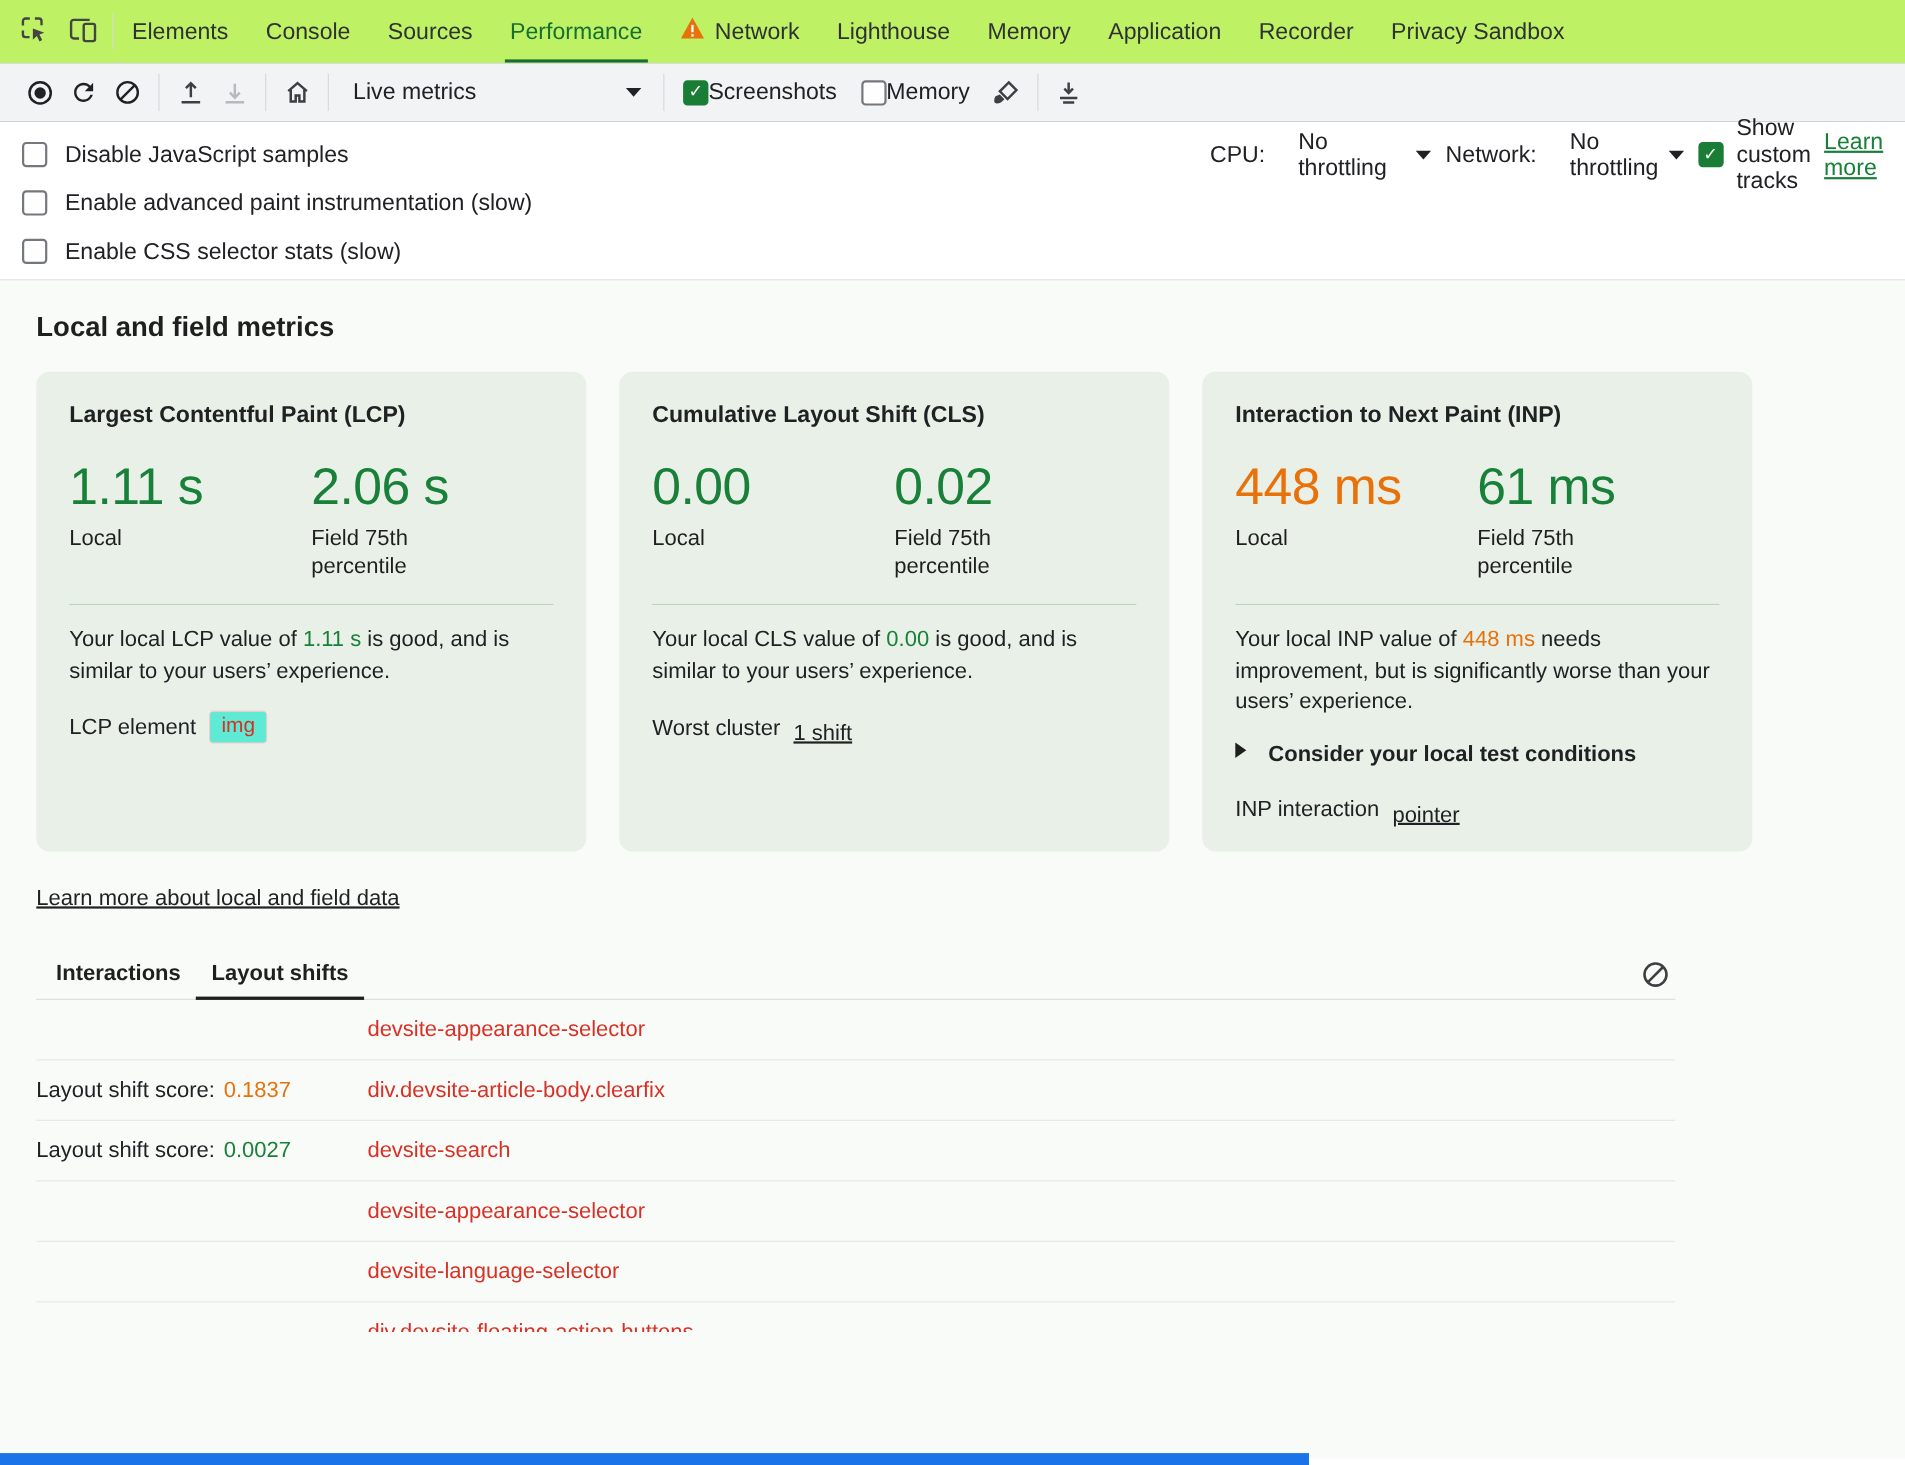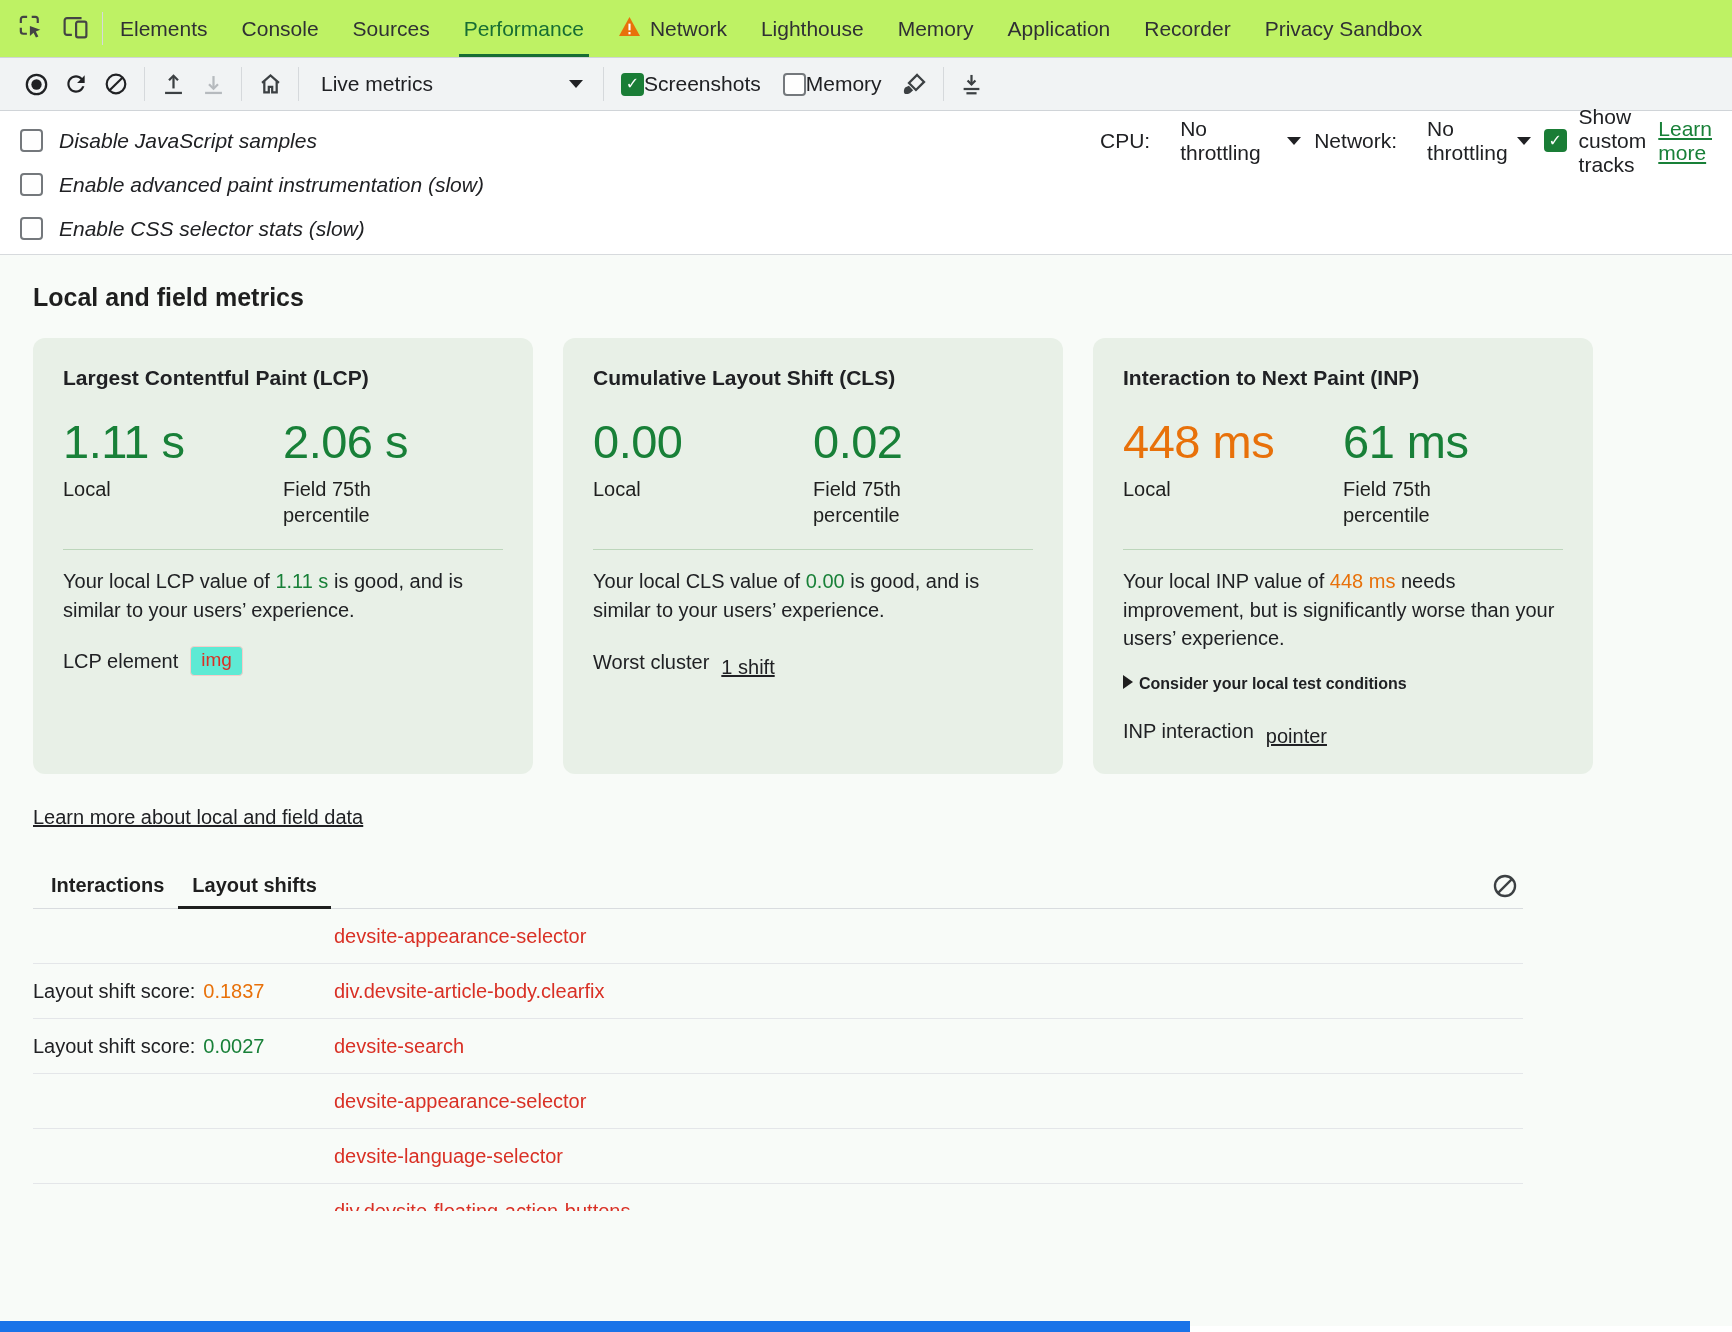--- a/index.html
+++ b/index.html
@@ -28,21 +28,21 @@
   .caret { width:0; height:0; border-left:7px solid transparent; border-right:7px solid transparent; border-top:8px solid #202124; }
   .cb-row { display:flex; align-items:center; padding:0 13px 0 9px; font-size:21px; }
 
   .cb { width:23px; height:23px; border:2px solid #74787c; border-radius:4px; background:#fefefe; display:flex; align-items:center; justify-content:center; flex:none; cursor:pointer; }
   .cb.checked { background:#1a7d36; border-color:#1a7d36; }
   .cb.checked::after { content:"✓"; color:#fff; font-size:16px; font-weight:700; line-height:1; }
 
   
   .options { background:#fff; border-bottom:1px solid #d7dadd; padding:14px 20px 10px 20px; display:flex; align-items:flex-start; }
   .opt-left { display:flex; flex-direction:column; gap:13px; }
-  .opt-row { display:flex; align-items:center; gap:16px; font-size:21px; height:31px;font-style:italic; }
+  .opt-row { display:flex; align-items:center; gap:16px; font-size:21px; height:31px; }
   .opt-right { margin-left:auto; display:flex; flex-direction:row; gap:13px; width:612px; }
   .thr-row { display:flex; align-items:center; font-size:21px; height:31px; }
   .thr-label { margin-right:30px; }
   .thr-row.cpu { width:424px; }
   .thr-row.net { width:456px; }
   .thr-row .caret { margin-left:auto; }
   .tracks-row { display:flex; align-items:center; gap:12px; font-size:21px; height:31px; }
 
   .link { color:#202124; text-decoration:underline; cursor:pointer;margin-top:10px; }
   .link-green { color:#188038; text-decoration:underline; cursor:pointer; }
@@ -56,21 +56,21 @@
   .vals { display:flex; margin-top:24px; }
   .val-col { width:220px; }
   .val { font-size:47px; letter-spacing:-0.5px; }
   .good { color:#188038; }
   .needs-improvement { color:#e8710a; }
   .val-label { font-size:20px; margin-top:7px; line-height:1.32; max-width:128px; color:#1f1f1f; }
   .card-div { border-top:1px solid #bcd6bb; margin-top:20px; }
   .card-desc { font-size:20px; line-height:1.44; margin-top:17px; }
   .card-footer { display:flex; align-items:center; gap:12px; margin-top:22px; font-size:20px; }
   .chip { color:#d93025; background:#5eead4; border:1px solid #f6cdc9; padding:2px 10px 4px 10px; border-radius:4px; font-size:19px; cursor:pointer; }
-  .expander { display:flex; align-items:flex-start; gap:6px; margin-top:22px; font-size:16px; font-weight:700; cursor:pointer; }
+  .expander { display:flex; align-items:flex-start; gap:20px; margin-top:22px; font-size:20px; font-weight:700; cursor:pointer; }
   .tri { width:0; height:0; border-top:7px solid transparent; border-bottom:7px solid transparent; border-left:10px solid #1f1f1f; }
   .below-link { display:inline-block; margin-top:32px; font-size:20px; }
 
   
   .log { margin-top:34px; }
   .log-tabs { display:flex; align-items:center; height:46px; border-bottom:1px solid #d9dcdf; padding-left:4px; }
   .log-tab { padding:0 14px; font-size:20px; font-weight:700; height:100%; display:flex; align-items:center; position:relative; color:#1f1f1f; cursor:pointer; }
   .log-tab.active::after { content:""; position:absolute; left:0; right:0; bottom:-1px; height:3px; background:#1f1f1f; }
   .log-clear { margin-left:auto; width:36px; height:36px; display:flex; align-items:center; justify-content:center; cursor:pointer; }
   .log-rows { max-height:302px; overflow:hidden; }

